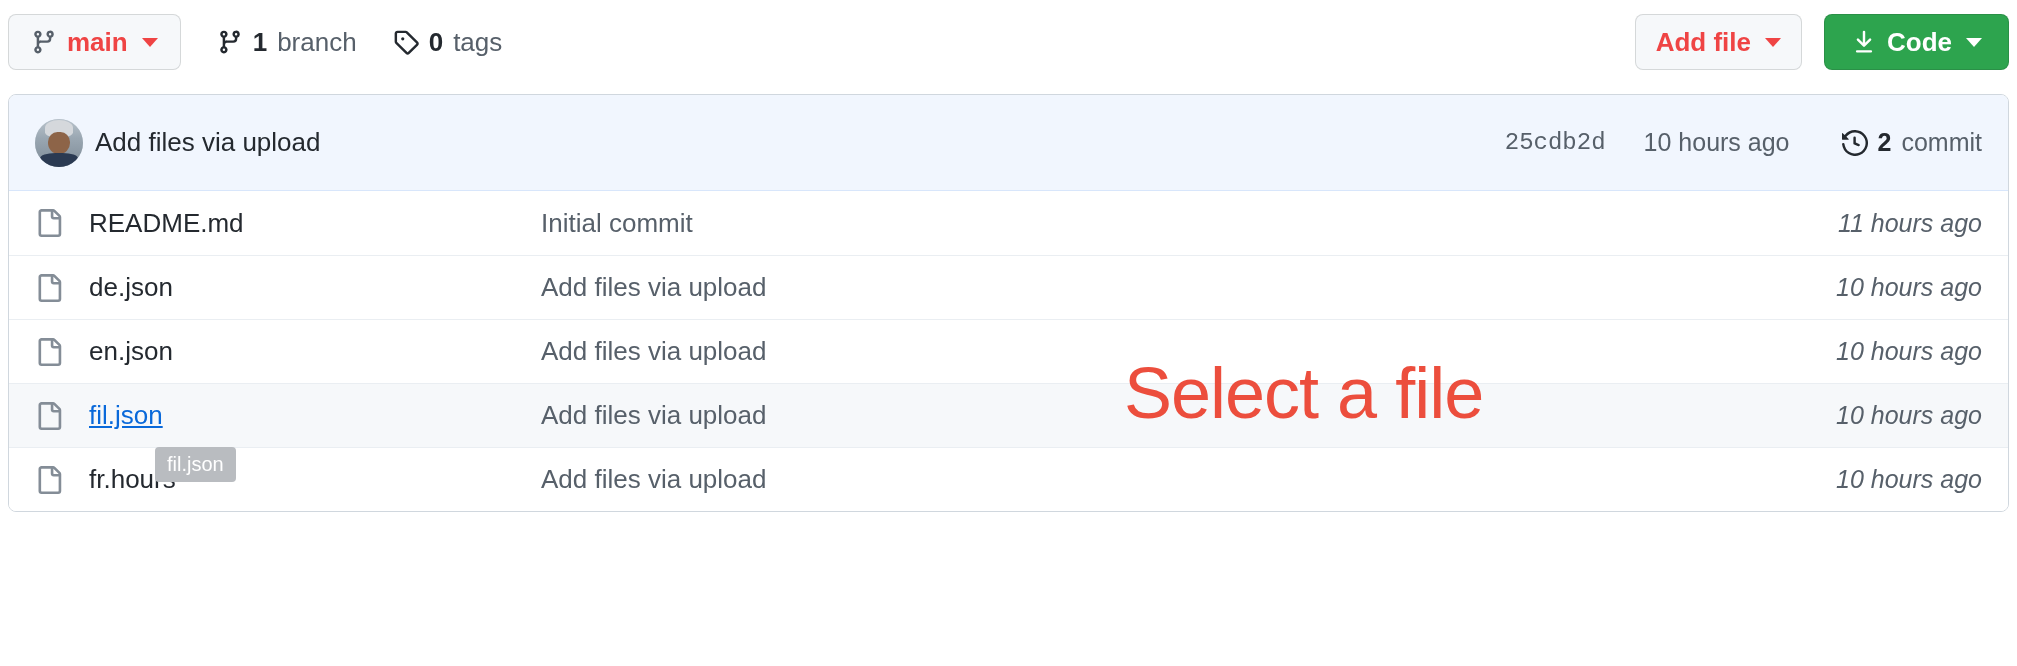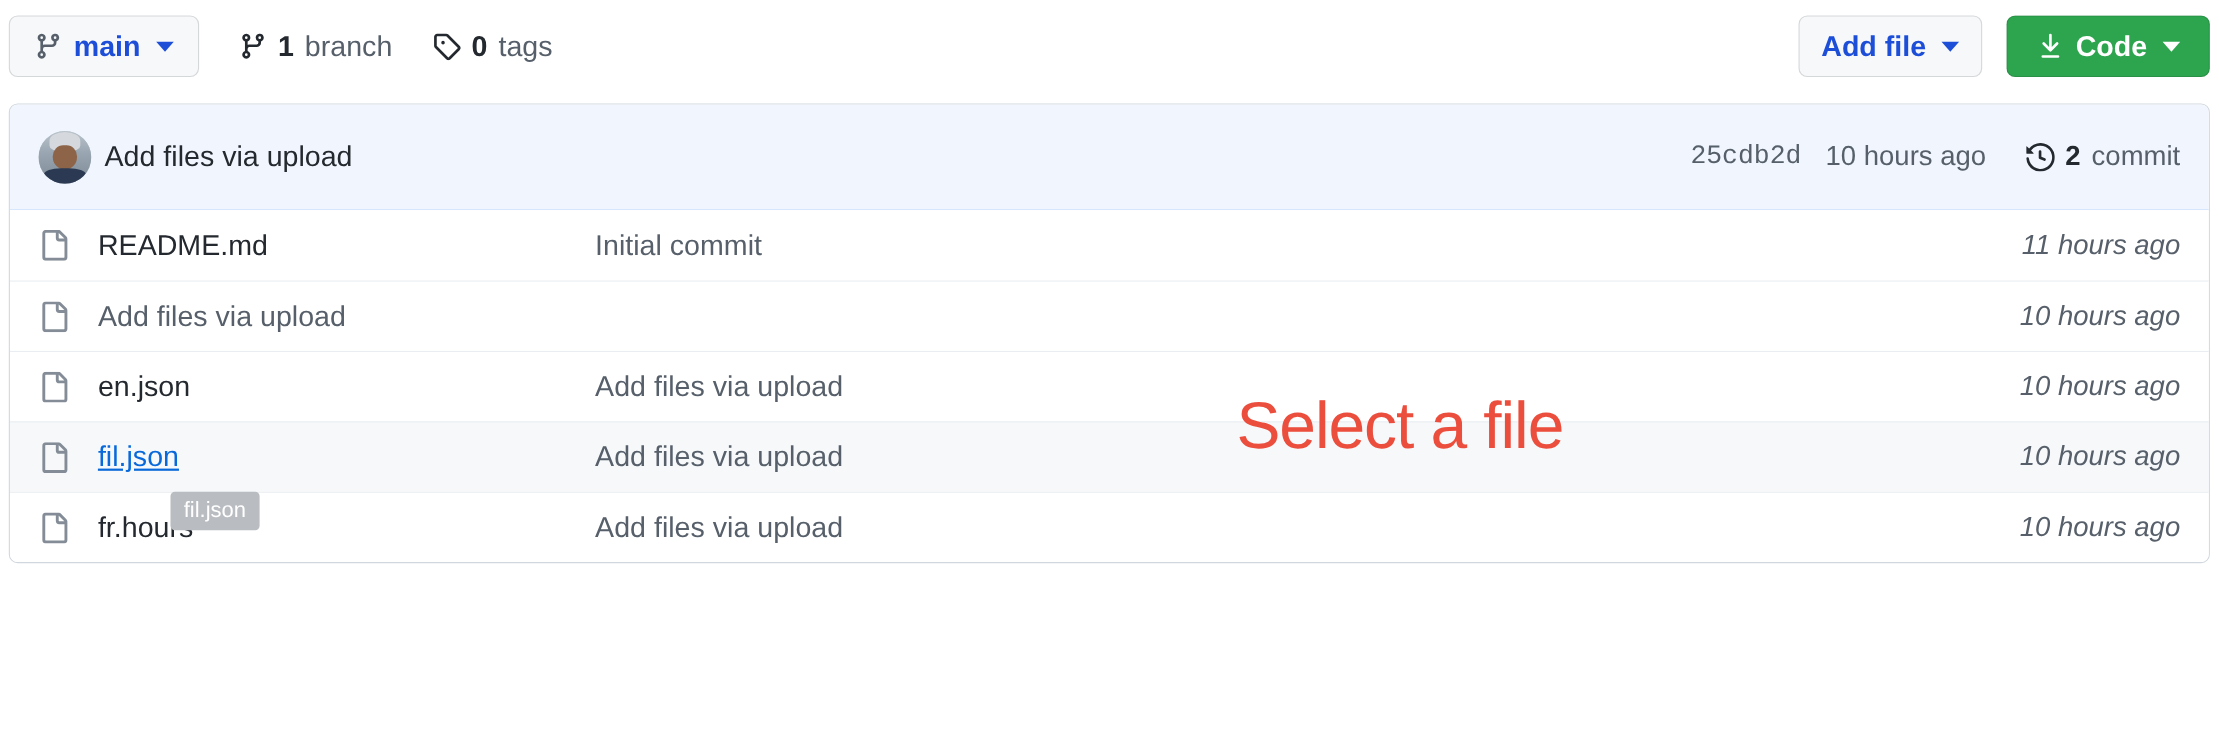--- a/index.html
+++ b/index.html
@@ -30,21 +30,21 @@
   }
   .btn {
     display: inline-flex;
     align-items: center;
     gap: 10px;
     height: 56px;
     padding: 0 20px;
     border: 1px solid rgba(27,31,36,0.15);
     border-radius: 8px;
     background: #f6f8fa;
-    color: #1d4ed8;
+    color: #ef4444;
     font-size: 26px;
     font-weight: 600;
     cursor: pointer;
     white-space: nowrap;
   }
   .btn-branch { padding: 0 22px; }
   .btn-white { background: #f6f8fa; }
   .btn-green {
     background: #2da44e;
     border-color: rgba(27,31,36,0.15);
@@ -135,21 +135,21 @@
     margin-left: 12px;
     font-size: 26px;
     color: #24292f;
     cursor: pointer;
     white-space: nowrap;
   }
   .commit-right {
     margin-left: auto;
     display: flex;
     align-items: center;
-    gap: 22px;
+    gap: 38px;
     color: #57606a;
     font-size: 25px;
     white-space: nowrap;
   }
   .sha { font-family: "Liberation Mono", monospace; font-size: 24px; cursor: pointer; }
   .commit-count {
     display: inline-flex;
     align-items: center;
     gap: 10px;
     margin-left: 14px;
@@ -202,21 +202,21 @@
     color: #57606a;
     white-space: nowrap;
     font-style: italic;
   }
 
   
   .select-overlay {
     position: absolute;
     left: 1124px;
     top: 352px;
-    font-size: 60px;
+    font-size: 72px;
     color: #ec4e3d;
     font-family: "Liberation Sans", sans-serif;
     font-weight: 400;
     letter-spacing: -1px;
     pointer-events: none;
     white-space: nowrap;
   }
   .tooltip {
     position: absolute;
     left: 155px;
@@ -322,20 +322,21 @@
           <div class="cell-name">README.md</div>
           <div class="cell-msg">Initial commit</div>
           <div class="cell-time">11 hours ago</div>
         </div>
         <div class="row">
           <div class="cell-icon">
             <svg width="28" height="28" viewBox="0 0 16 16" fill="#848d97" aria-hidden="true">
               <path d="M2 1.75C2 .784 2.784 0 3.75 0h6.586c.464 0 .909.184 1.237.513l2.914 2.914c.329.328.513.773.513 1.237v9.586A1.75 1.75 0 0 1 13.25 16h-9.5A1.75 1.75 0 0 1 2 14.25Zm1.75-.25a.25.25 0 0 0-.25.25v12.5c0 .138.112.25.25.25h9.5a.25.25 0 0 0 .25-.25V6h-2.75A1.75 1.75 0 0 1 9 4.25V1.5Zm6.75.062V4.25c0 .138.112.25.25.25h2.688l-.011-.013-2.914-2.914-.013-.011Z"></path>
             </svg>
           </div>
+          <div class="cell-name">de.json</div>
           <div class="cell-msg">Add files via upload</div>
           <div class="cell-time">10 hours ago</div>
         </div>
         <div class="row">
           <div class="cell-icon">
             <svg width="28" height="28" viewBox="0 0 16 16" fill="#848d97" aria-hidden="true">
               <path d="M2 1.75C2 .784 2.784 0 3.75 0h6.586c.464 0 .909.184 1.237.513l2.914 2.914c.329.328.513.773.513 1.237v9.586A1.75 1.75 0 0 1 13.25 16h-9.5A1.75 1.75 0 0 1 2 14.25Zm1.75-.25a.25.25 0 0 0-.25.25v12.5c0 .138.112.25.25.25h9.5a.25.25 0 0 0 .25-.25V6h-2.75A1.75 1.75 0 0 1 9 4.25V1.5Zm6.75.062V4.25c0 .138.112.25.25.25h2.688l-.011-.013-2.914-2.914-.013-.011Z"></path>
             </svg>
           </div>
           <div class="cell-name">en.json</div>

